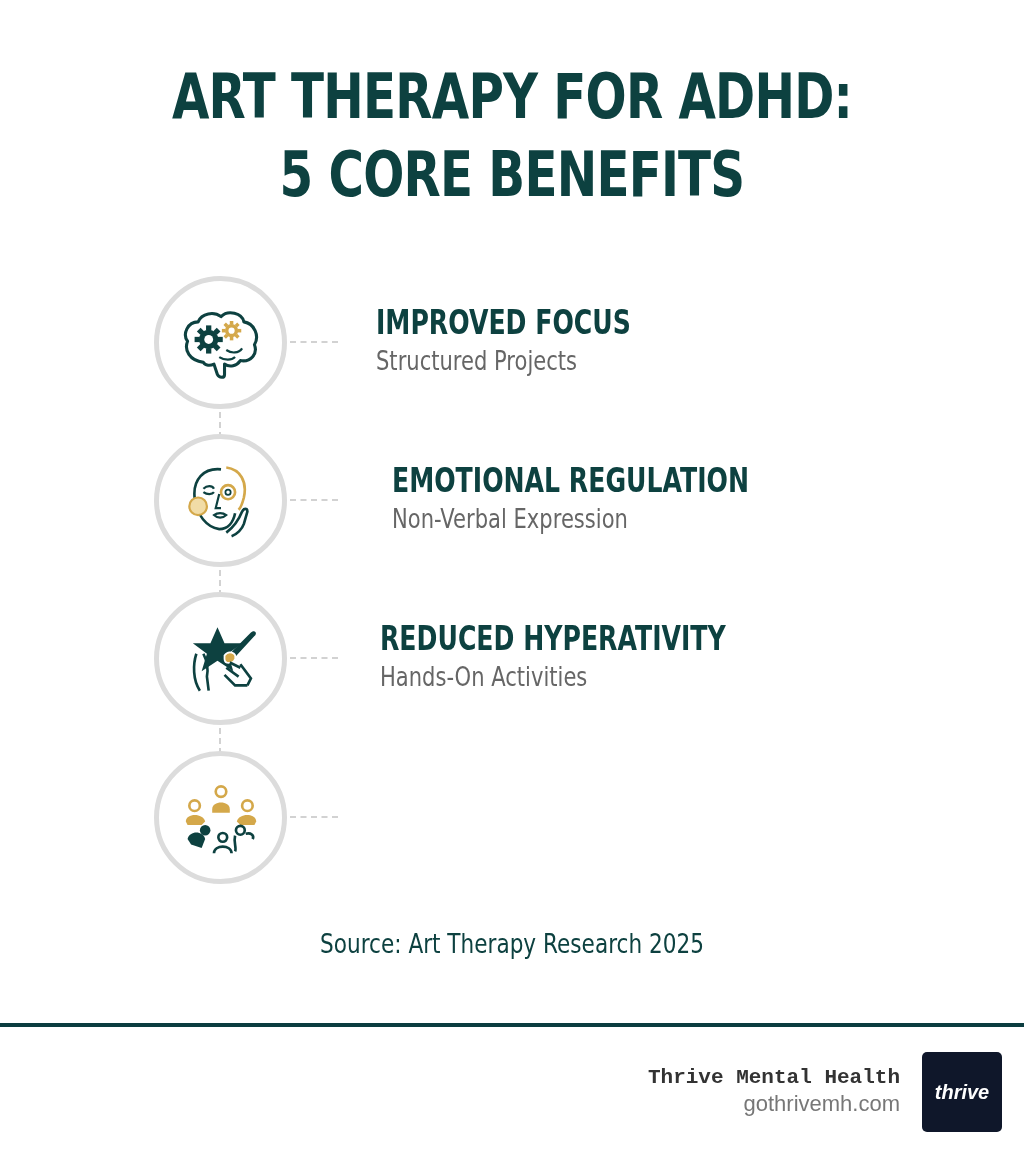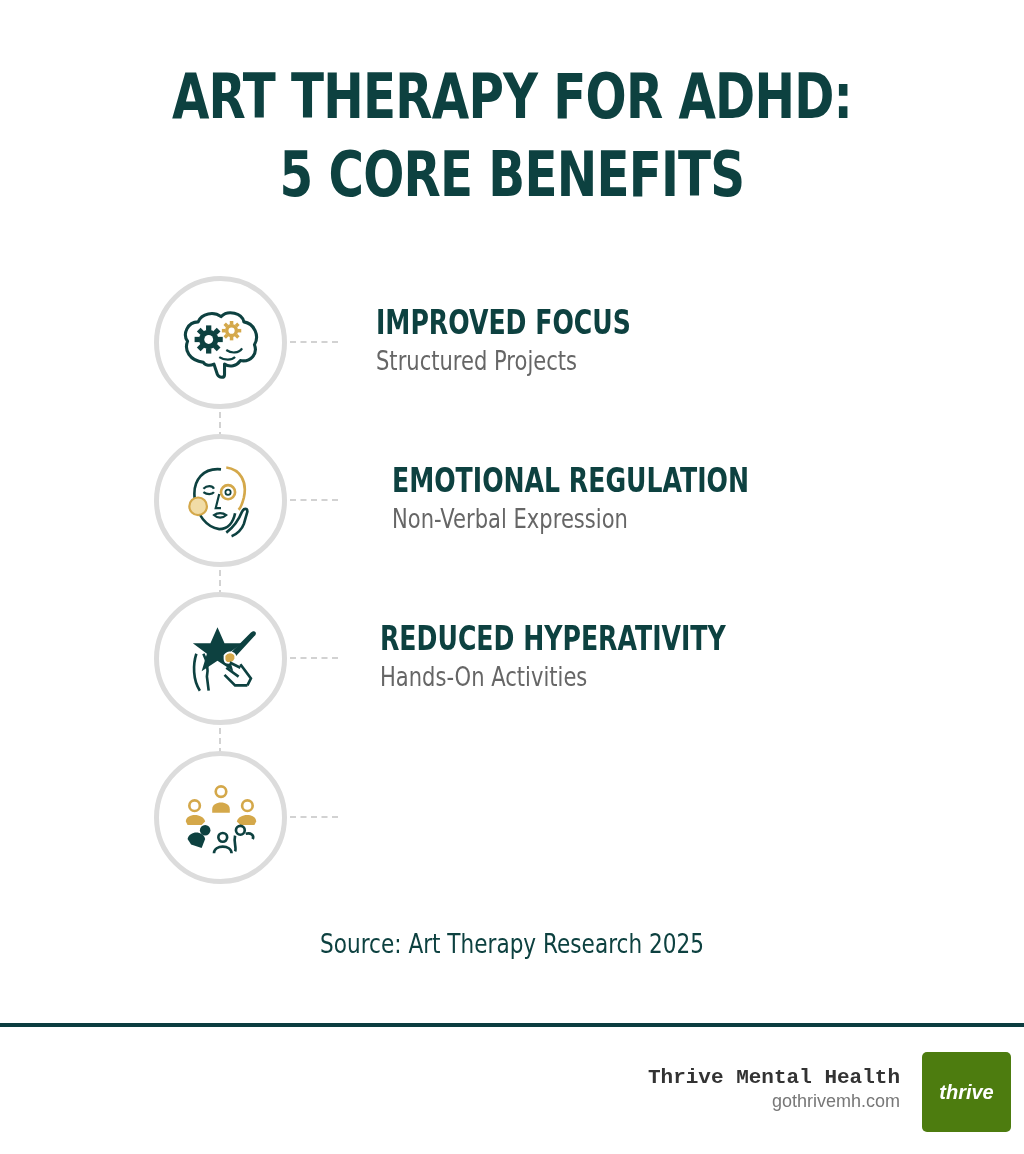--- a/index.html
+++ b/index.html
@@ -48,25 +48,25 @@
   }
 
   .divider { position: absolute; left: 0; top: 1023px; width: 1024px; height: 4px; background: #0b3d40; }
 
   .brand-name {
     position: absolute; right: 124px; top: 1066px; text-align: right;
     font-family: Liberation Mono, monospace; font-weight: bold; font-size: 21px; color: #333333;
   }
   .brand-url {
     position: absolute; right: 124px; top: 1091px; text-align: right;
-    font-family: "Liberation Sans", sans-serif; font-size: 18px; color: #777777;
+    font-family: "Liberation Sans", sans-serif; font-size: 22px; color: #777777;
   }
   .logo {
-    position: absolute; left: 922px; top: 1052px; width: 89px; height: 80px;
-    background: #4d7c0f; border-radius: 5px;
+    position: absolute; left: 922px; top: 1052px; width: 80px; height: 80px;
+    background: #0f172a; border-radius: 5px;
     display: flex; align-items: center; justify-content: center;
   }
   .logo span {
     color: #ffffff; font-family: "Liberation Sans", sans-serif; font-weight: bold;
     font-style: italic; font-size: 20px;
   }
 </style>
 </head>
 <body>
 

